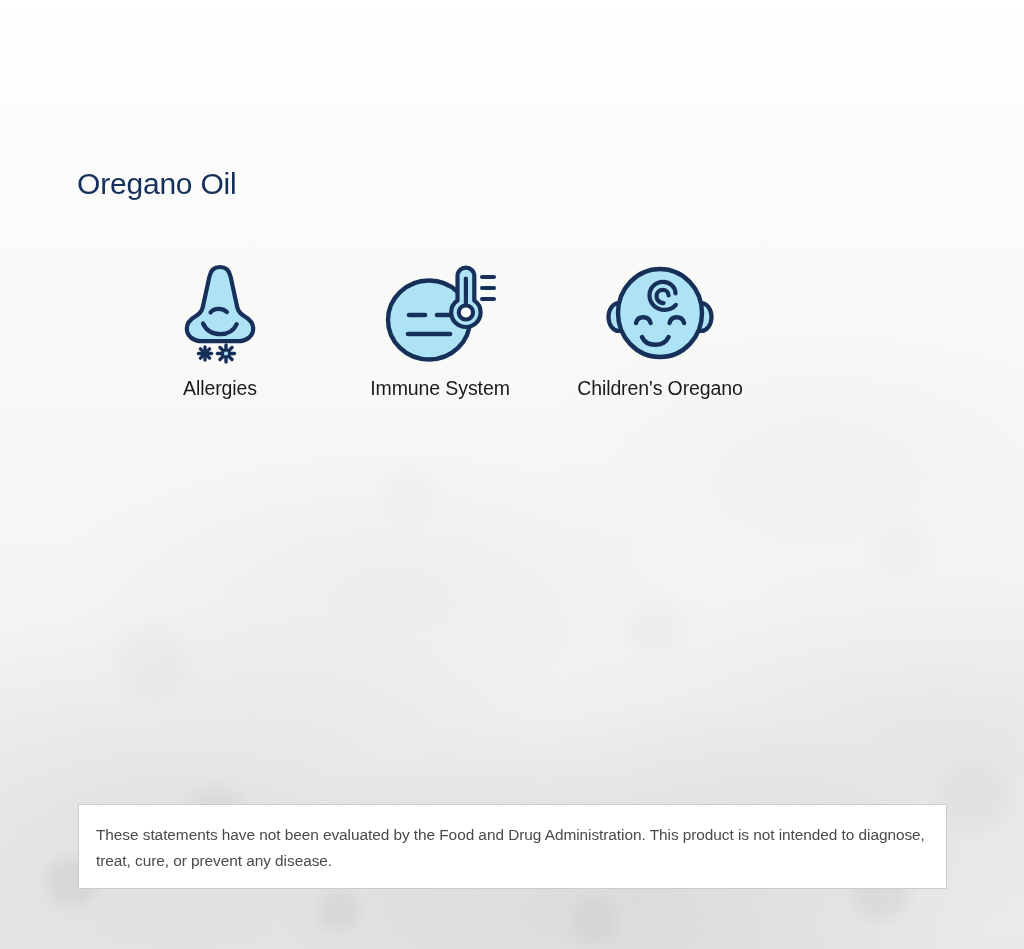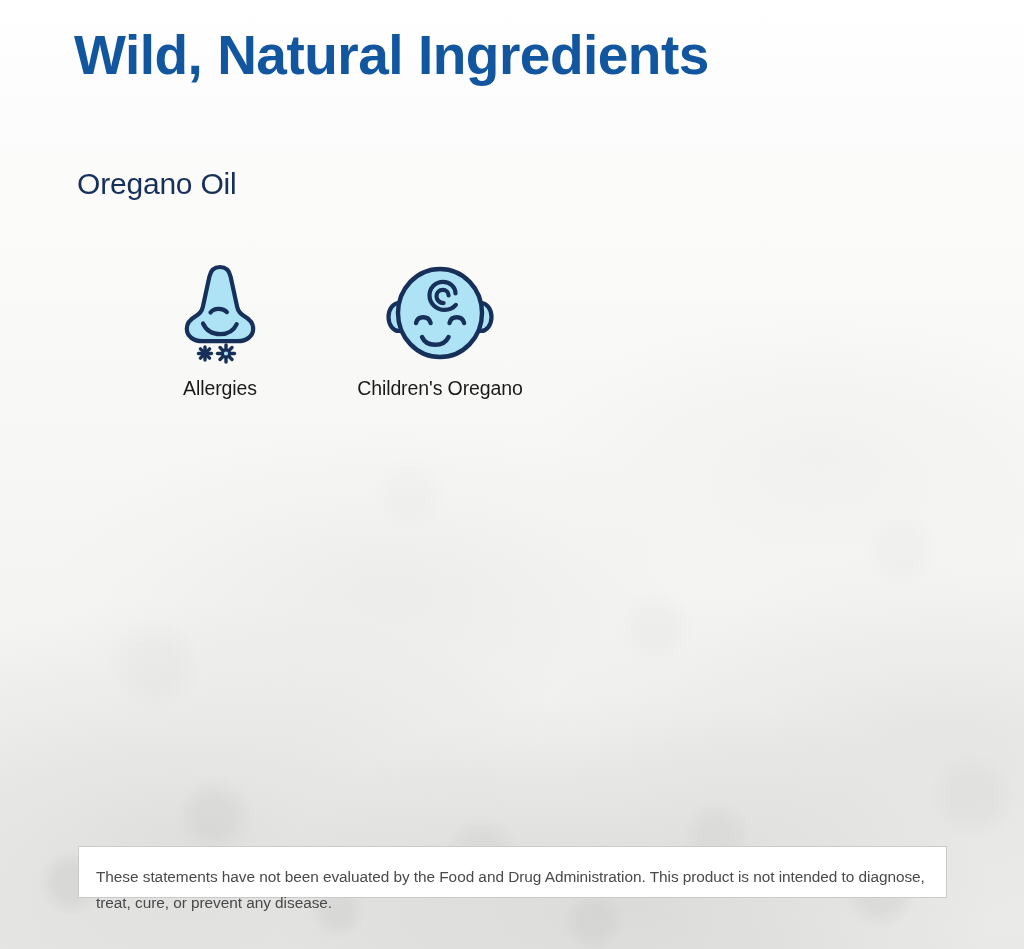--- a/index.html
+++ b/index.html
@@ -110,41 +110,40 @@
     font-size: 19.5px;
     color: #1b1b1b;
     letter-spacing: -0.1px;
     white-space: nowrap;
   }
 
   
   .disclaimer-box {
     position: absolute;
     left: 78px;
-    top: 846px;
+    top: 804px;
     width: 869px;
-    height: 52px;
+    height: 85px;
     background: #ffffff;
     border: 1px solid #cbcbcb;
     box-sizing: border-box;
     padding: 17px 17px 0 17px;
   }
   .disclaimer-text {
     font-size: 15.4px;
     line-height: 26px;
     color: #4a4a4a;
     letter-spacing: -0.05px;
   }
 </style>
 </head>
 <body>
 
 <div id="page">
 
-  <h1 class="page-title">Wild, Natural Ingredients</h1>
 
   <h2 class="ingredient-name">Oregano Oil</h2>
 
 
   <div class="benefits-row">
 
     <div class="benefit-item">
       <div class="benefit-icon">
         <svg width="96" height="108" viewBox="0 0 96 108" aria-hidden="true">
           <g fill="none" stroke="#16305A" stroke-width="4.2" stroke-linecap="round" stroke-linejoin="round">
@@ -177,20 +176,54 @@
             <path d="M45.5 96.5 h 17"></path>
             <path d="M48 90.5 l 12 12"></path>
             <path d="M60 90.5 l -12 12"></path>
           </g>
           <circle cx="54" cy="96.5" r="3.6" fill="#AEE3F5" stroke="#16305A" stroke-width="3"></circle>
         </svg>
       </div>
       <div class="benefit-label">Allergies</div>
     </div>
 
+    <div class="benefit-item">
+      <div class="benefit-icon">
+        <svg width="118" height="108" viewBox="0 0 118 108" aria-hidden="true">
+
+          <ellipse cx="48" cy="63" rx="41" ry="39.5" fill="#AEE3F5" stroke="#16305A" stroke-width="4.4"></ellipse>
+
+          <g stroke="#16305A" stroke-width="4.6" stroke-linecap="round">
+            <path d="M28 58 h 16"></path>
+            <path d="M56 58 h 16"></path>
+            <path d="M27 77 h 42"></path>
+          </g>
+
+          <g fill="none" stroke="#16305A" stroke-width="4.2" stroke-linecap="round" stroke-linejoin="round">
+            <path d="M76.5 19
+                     c 0 -5.0 3.8 -8.4 8.4 -8.4
+                     c 4.6 0 8.4 3.4 8.4 8.4
+                     v 24.6
+                     c 3.9 2.6 6.3 6.9 6.3 11.8
+                     c 0 8.2 -6.6 14.6 -14.7 14.6
+                     c -8.1 0 -14.7 -6.4 -14.7 -14.6
+                     c 0 -4.9 2.4 -9.2 6.3 -11.8 Z" fill="#AEE3F5"></path>
+            <circle cx="84.9" cy="55.4" r="7.1" fill="#FFFFFF"></circle>
+            <path d="M84.9 21.5 v 24"></path>
+          </g>
+
+          <g stroke="#16305A" stroke-width="4" stroke-linecap="round">
+            <path d="M101 20 h 12"></path>
+            <path d="M101 31 h 12"></path>
+            <path d="M101 42 h 12"></path>
+          </g>
+        </svg>
+      </div>
+      <div class="benefit-label">Immune System</div>
+    </div>
 
     <div class="benefit-item">
       <div class="benefit-icon">
         <svg width="110" height="108" viewBox="0 0 110 108" aria-hidden="true">
 
           <ellipse cx="14" cy="60" rx="10.5" ry="14" fill="#AEE3F5" stroke="#16305A" stroke-width="4.2"></ellipse>
           <ellipse cx="96" cy="60" rx="10.5" ry="14" fill="#AEE3F5" stroke="#16305A" stroke-width="4.2"></ellipse>
 
           <ellipse cx="55" cy="56" rx="42" ry="44" fill="#AEE3F5" stroke="#16305A" stroke-width="4.4"></ellipse>
 

